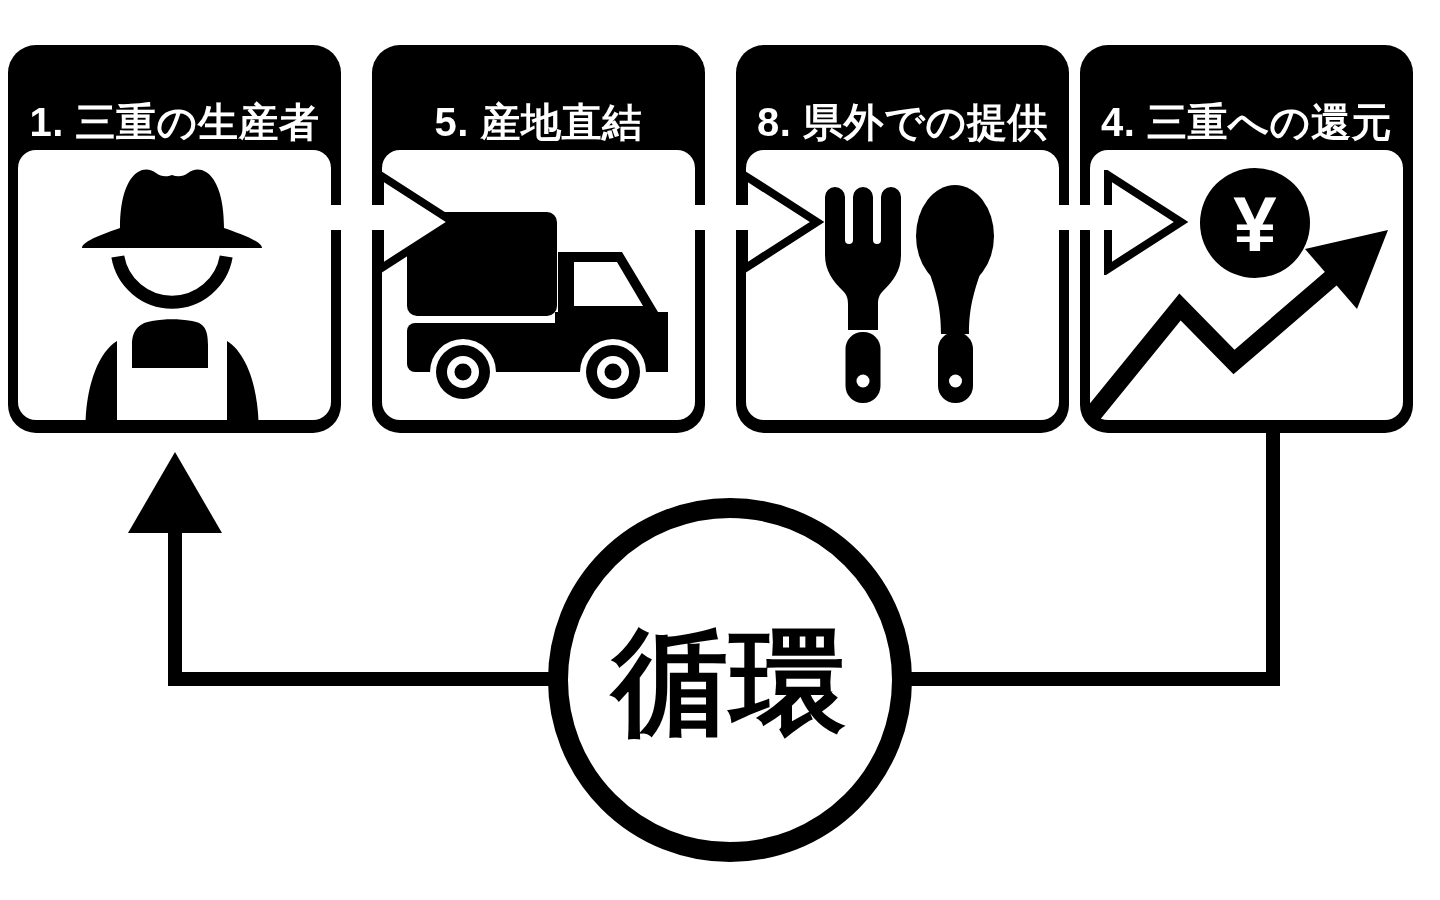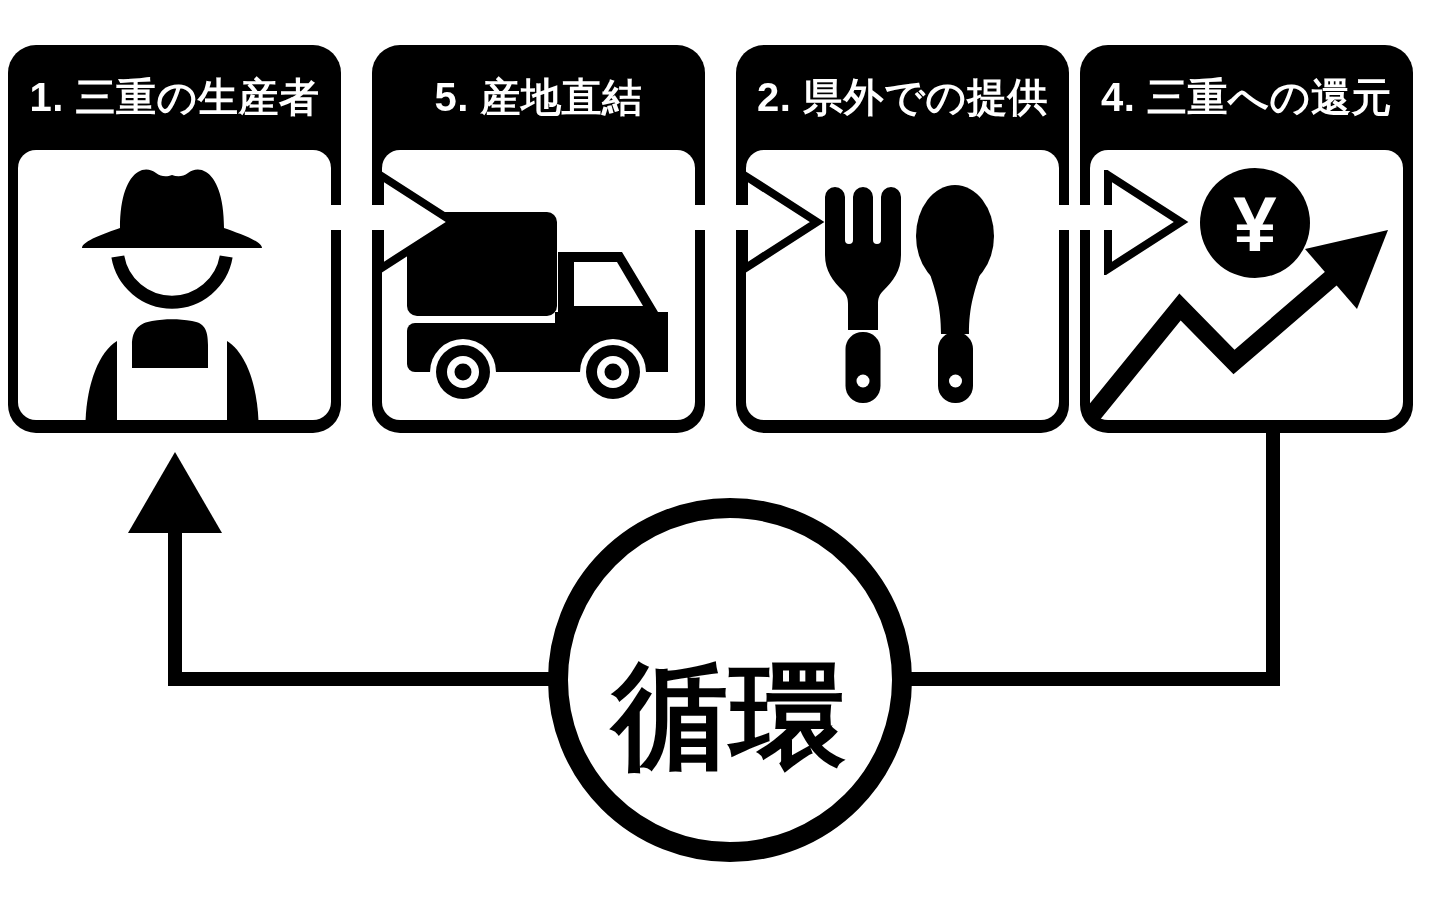--- a/index.html
+++ b/index.html
@@ -26,21 +26,21 @@
     height: 388px;
     background: #000000;
     border-radius: 28px;
     z-index: 10;
   }
   .card-header {
     position: absolute;
     left: 0; right: 0; top: 0;
     height: 105px;
     display: flex;
-    align-items: center;
+    align-items: flex-end;
     justify-content: center;
     color: #ffffff;
     font-size: 40px;
     font-weight: bold;
     white-space: nowrap;
     letter-spacing: 0.5px;
   }
   .card-body {
     position: absolute;
     left: 10px; right: 10px;
@@ -74,21 +74,20 @@
     top: 612px;
     width: 400px;
     height: 140px;
     line-height: 140px;
     text-align: center;
     font-size: 116px;
     font-weight: bold;
     color: #000000;
     z-index: 5;
     letter-spacing: 2px;
-    margin-top: 34px;
   }
 </style>
 </head>
 <body>
 
 <div id="diagram">
 
   <svg id="loop-svg" width="1440" height="900" viewBox="0 0 1440 900">
     <path d="M1273,433 L1273,679 L175,679 L175,533" fill="none" stroke="#000000" stroke-width="14"></path>
     <polygon points="128,533 222,533 175,452" fill="#000000"></polygon>
@@ -127,21 +126,21 @@
       <circle cx="463" cy="372" r="16" fill="#ffffff"></circle>
       <circle cx="463" cy="372" r="8.5" fill="#000000"></circle>
       <circle cx="613" cy="372" r="27" fill="#000000"></circle>
       <circle cx="613" cy="372" r="16" fill="#ffffff"></circle>
       <circle cx="613" cy="372" r="8.5" fill="#000000"></circle>
     </svg>
   </div>
 
   <div class="card" style="left:736px">
     <div class="card-header">
-      <span>2. 県外での提供</span>
+      <span>8. 県外での提供</span>
     </div>
     <div class="card-body"></div>
     <svg class="icon-svg" viewBox="736 150 333 275">
       <path d="M825,255 V197 A10,10 0 0 1 845,197 V240 A4,4 0 0 0 853,240 V197 A10,10 0 0 1 873,197 V240 A4,4 0 0 0 881,240 V197 A10,10 0 0 1 901,197 V255 C901,271 893,281 883,291 C879,295 878,299 878,304 V330 H848 V304 C848,299 847,295 843,291 C833,281 825,271 825,255 Z" fill="#000000"></path>
       <rect x="845.5" y="332" width="35" height="71" rx="17" fill="#000000"></rect>
       <circle cx="863" cy="381" r="6.5" fill="#ffffff"></circle>
       <ellipse cx="955" cy="236" rx="39" ry="51" fill="#000000"></ellipse>
       <path d="M926,262 C936,292 941,306 941,334 H969 C969,306 974,292 984,262 Z" fill="#000000"></path>
       <rect x="938" y="332" width="35" height="71" rx="17" fill="#000000"></rect>
       <circle cx="955.5" cy="381" r="6.5" fill="#ffffff"></circle>

